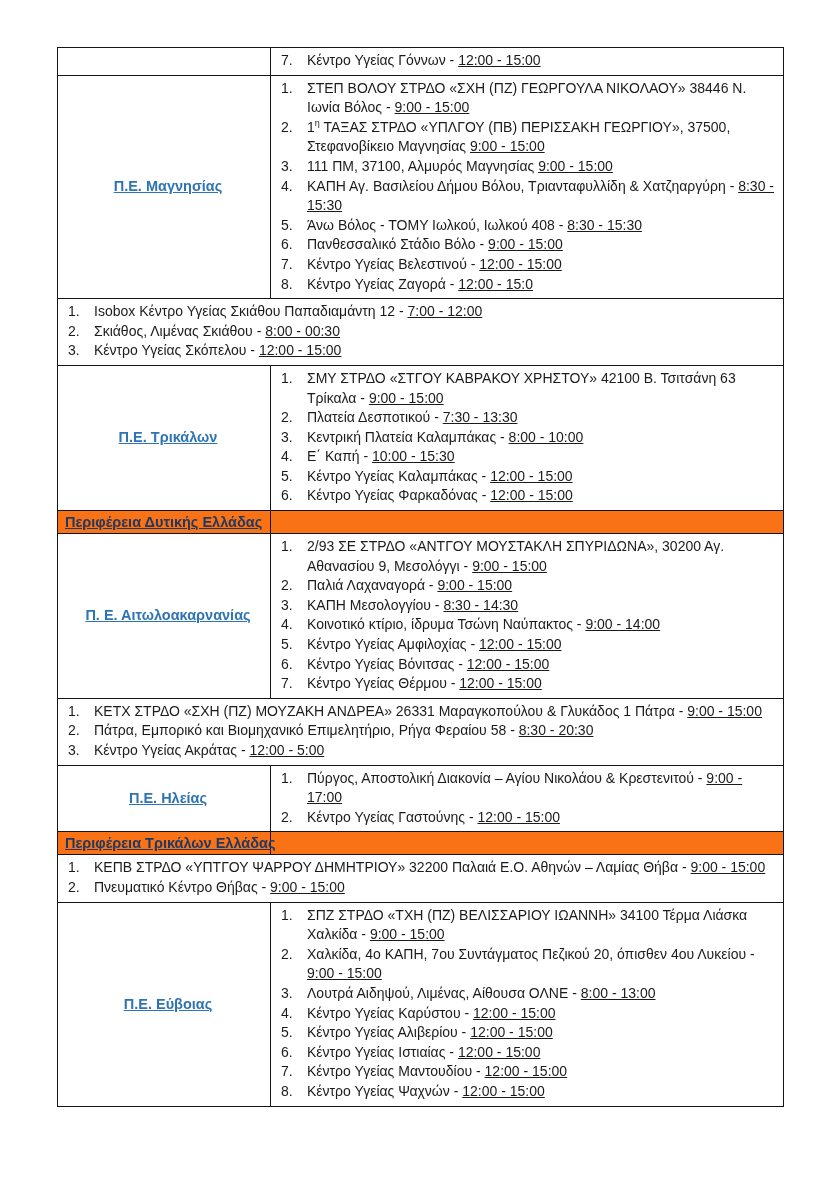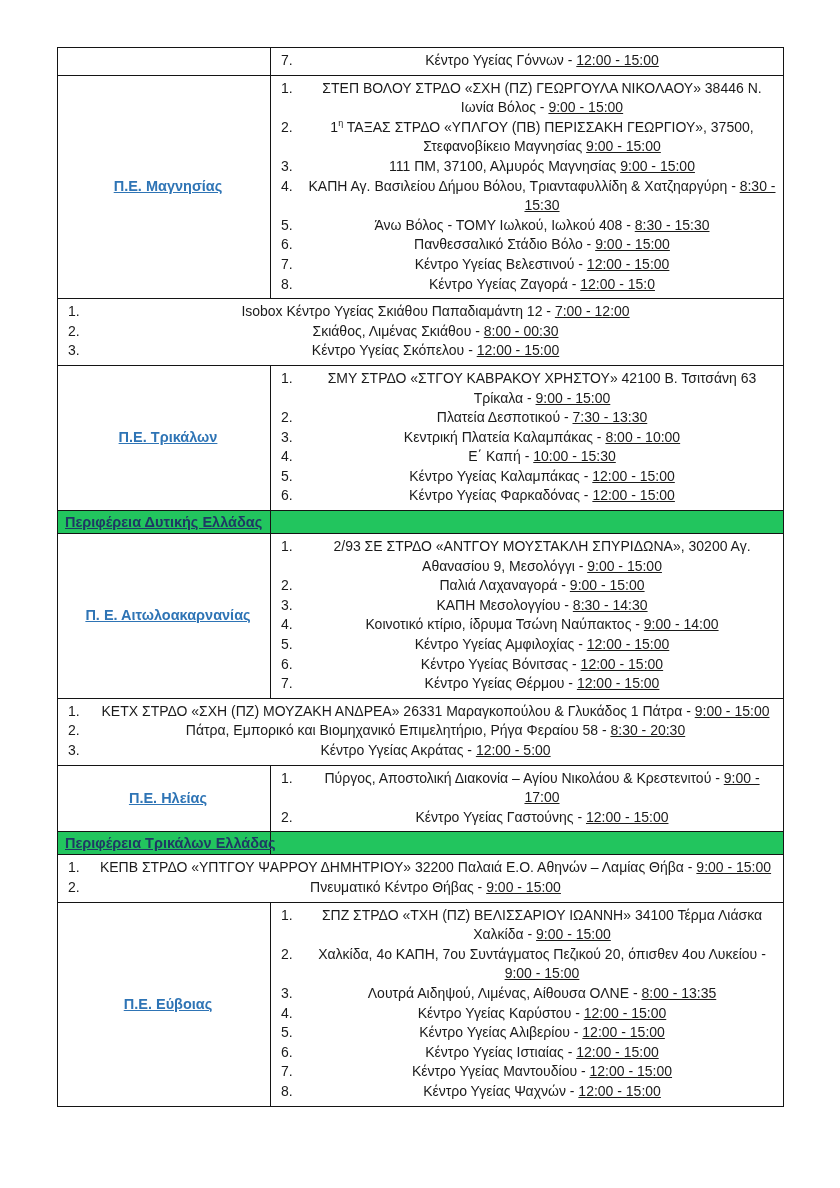--- a/index.html
+++ b/index.html
@@ -10,24 +10,24 @@
              box-sizing:border-box;background:#ffffff;}
   .row{display:flex;align-items:stretch;}
   .row + .row{border-top:1px solid #141414;}
   .cell-label{width:213px;flex:none;border-right:1px solid #141414;display:flex;
               align-items:center;justify-content:center;padding:2px 6px;box-sizing:border-box;}
   .cell-items{flex:1;padding:3px 6px 4px 10px;box-sizing:border-box;}
   .region-link{color:#2E74B5;font-weight:bold;font-size:14.5px;text-decoration:underline;
                text-align:center;line-height:19px;cursor:pointer;margin-left:8px;}
   .item{display:flex;font-size:14px;line-height:19.6px;color:#1b1b1b;}
   .item-num{width:26px;flex:none;}
-  .item-body{flex:1;text-align:center;}
+  .item-body{flex:1;}
   .hours{text-decoration:underline;}
   sup.ord{font-size:9px;line-height:0;}
-  .band{background:#22c55e;}
+  .band{background:#f97316;}
   .band .cell-label{align-items:center;justify-content:flex-start;padding:2px 2px 2px 7px;}
   .band-label{color:#1F3864;font-weight:bold;font-size:14.5px;text-decoration:underline;
               line-height:18px;white-space:nowrap;}
   .band .cell-items{min-height:18px;}
 </style>
 </head>
 <body>
 
 <div class="page">
   <div class="doc-table">
@@ -224,21 +224,21 @@
           <div class="item">
             <span class="item-num">1.</span>
             <span class="item-body">ΣΠΖ ΣΤΡΔΟ «ΤΧΗ (ΠΖ) ΒΕΛΙΣΣΑΡΙΟΥ ΙΩΑΝΝΗ» 34100 Τέρμα Λιάσκα Χαλκίδα - <span class="hours">9:00 - 15:00</span></span>
           </div>
           <div class="item">
             <span class="item-num">2.</span>
             <span class="item-body">Χαλκίδα, 4ο ΚΑΠΗ, 7ου Συντάγματος Πεζικού 20, όπισθεν 4ου Λυκείου - <span class="hours">9:00 - 15:00</span></span>
           </div>
           <div class="item">
             <span class="item-num">3.</span>
-            <span class="item-body">Λουτρά Αιδηψού, Λιμένας, Αίθουσα ΟΛΝΕ - <span class="hours">8:00 - 13:35</span></span>
+            <span class="item-body">Λουτρά Αιδηψού, Λιμένας, Αίθουσα ΟΛΝΕ - <span class="hours">8:00 - 13:00</span></span>
           </div>
           <div class="item">
             <span class="item-num">4.</span>
             <span class="item-body">Κέντρο Υγείας Καρύστου - <span class="hours">12:00 - 15:00</span></span>
           </div>
           <div class="item">
             <span class="item-num">5.</span>
             <span class="item-body">Κέντρο Υγείας Αλιβερίου - <span class="hours">12:00 - 15:00</span></span>
           </div>
           <div class="item">

